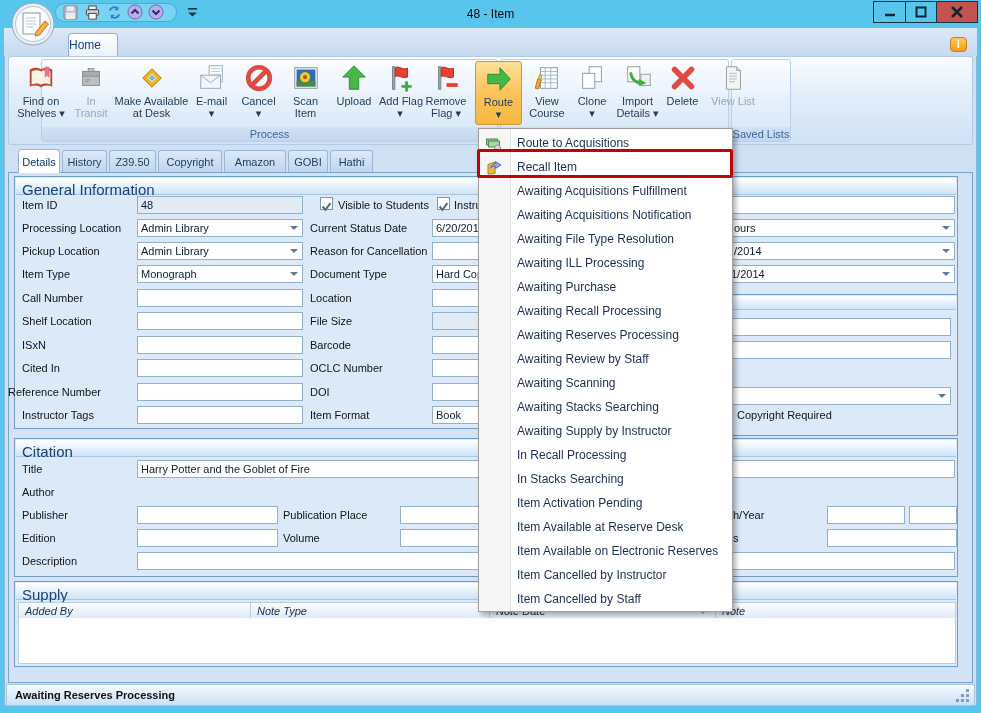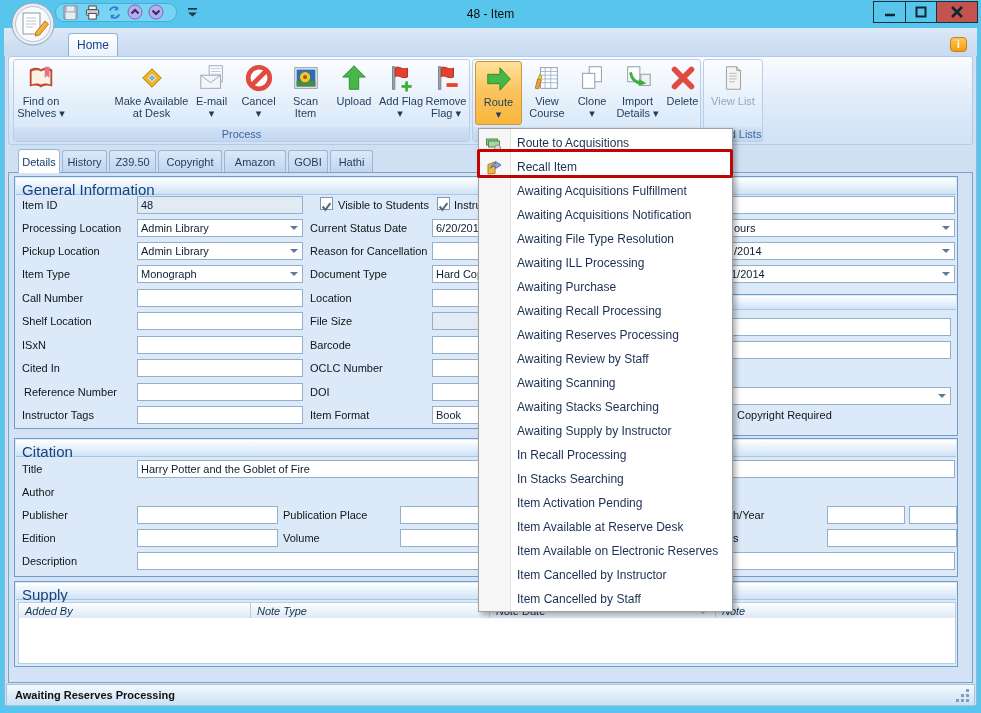--- a/index.html
+++ b/index.html
@@ -14,24 +14,24 @@
   .winbtn.max{left:905px;width:32px;background:#58c6ec;}
   .winbtn.close{left:936px;width:42px;background:#c4524e;}
   
   .content-bg{position:absolute;left:4px;top:28px;width:973px;height:678px;background:#cfe0f3;border:1px solid #8fb7d9;}
   
   .qat-pill{position:absolute;left:55px;top:3px;width:122px;height:19px;background:#79d3f2;border:1px solid #3fb2da;border-radius:9px;}
   .qat-ico{position:absolute;top:4px;width:18px;height:16px;display:flex;align-items:center;justify-content:center;cursor:default;}
   .appbtn{position:absolute;left:11px;top:2px;width:44px;height:44px;z-index:5;}
   
   .tabrow{position:absolute;left:4px;top:28px;width:973px;height:28px;background:linear-gradient(#dcE8f7,#c7daf0);}
-  .hometab{position:absolute;left:68px;top:33px;width:50px;height:23px;background:linear-gradient(#ffffff,#eaf2fb);border:1px solid #96b1cf;border-bottom:none;border-radius:4px 4px 0 0;text-align:center;font-size:12px;color:#15428b;padding-top:4px;}
+  .hometab{position:absolute;left:68px;top:33px;width:50px;height:23px;background:linear-gradient(#ffffff,#eaf2fb);border:1px solid #96b1cf;border-bottom:none;border-radius:4px 4px 0 0;text-align:left;font-size:12px;color:#15428b;padding-top:4px;}
   .helpbadge{position:absolute;left:950px;top:37px;width:17px;height:15px;background:linear-gradient(#ffc95e,#f59b14);border:1px solid #c87f1a;border-radius:4px;color:#fff;font-size:10px;font-weight:bold;text-align:center;line-height:13px;}
   .ribbon{position:absolute;left:8px;top:56px;width:965px;height:89px;background:linear-gradient(#fafcff,#e2edfa 45%,#cfe2f6);border:1px solid #b3cbe6;border-radius:3px;}
-  .rgroup{position:absolute;top:59px;height:83px;border:1px solid #b9cfe8;border-radius:3px;background:linear-gradient(#fbfdff,#e6f0fb 50%,#d4e5f7);}
+  .rgroup{position:absolute;top:59px;height:83px;border:1px solid #b9cfe8;border-radius:3px;background:linear-gradient(#fbfdff,#e6f0fb 50%,#d4e5f7);margin-left:28px;}
   .rglabel{position:absolute;left:0;right:0;bottom:0;height:14px;background:linear-gradient(#d3e2f5,#c2d6ef);border-radius:0 0 3px 3px;text-align:center;font-size:11px;color:#3c66a0;line-height:14px;overflow:hidden;white-space:nowrap;}
   .rbtn{position:absolute;top:61px;height:64px;text-align:center;cursor:default;border-radius:3px;}
   .rbtn .ric{height:34px;padding-top:2px;}
   .rbtn .rlbl{font-size:11px;line-height:12px;color:#1e3c5c;white-space:nowrap;}
   .rbtn.disabled .rlbl{color:#97a8bd;}
   .rbtn.active{background:linear-gradient(#fde29b,#fbc45f 45%,#f8b63d);border:1px solid #d1953a;}
   
   .ftab{position:absolute;height:22px;top:150px;background:linear-gradient(#dce9f8,#bfd5ee);border:1px solid #9ab5d5;border-bottom:none;border-radius:3px 3px 0 0;font-size:11px;color:#1e3c5c;text-align:center;padding-top:5px;}
   .ftab.active{top:149px;height:24px;background:#ffffff;color:#0f3a6e;z-index:3;padding-top:6px;}
   .mainpanel{position:absolute;left:8px;top:172px;width:965px;height:511px;background:#d3e3f5;border:1px solid #7aa3c8;}
@@ -150,20 +150,29 @@
   </div>
 
   <div class="rbtn" style="left:15px;width:52px">
     <div class="ric"><svg width="30" height="30" viewBox="0 0 32 32">
           <path d="M4 7c5-3 10-2 12 0 2-2 7-3 12 0v18c-5-2-10-1-12 1-2-2-7-3-12-1z" fill="#bf4b35"></path>
           <path d="M6 9c4-2 8-1 10 0v14c-2-1-6-2-10 0z" fill="#fdf3e3"></path>
           <path d="M26 9c-4-2-8-1-10 0v14c2-1 6-2 10 0z" fill="#fdf3e3"></path>
           <path d="M20 4h5v12l-2.5-2.5L20 16z" fill="#e5728e"></path>
         </svg></div>
     <div class="rlbl"><span>Find on</span><br><span>Shelves ▾</span></div>
+  </div>
+  <div class="rbtn disabled" style="left:69px;width:44px">
+    <div class="ric"><svg width="30" height="30" viewBox="0 0 32 32">
+          <rect x="7" y="9" width="18" height="15" fill="#bdbdbd" stroke="#8e8e8e"></rect>
+          <rect x="7" y="9" width="18" height="5" fill="#ababab" stroke="#8e8e8e"></rect>
+          <rect x="13" y="6" width="6" height="3" fill="#c6c6c6" stroke="#8e8e8e"></rect>
+          <path d="M10 18h5M10 20h3" stroke="#8e8e8e"></path>
+        </svg></div>
+    <div class="rlbl"><span>In</span><br><span>Transit</span></div>
   </div>
   <div class="rbtn" style="left:114px;width:75px">
     <div class="ric"><svg width="30" height="30" viewBox="0 0 32 32">
           <rect x="9" y="9" width="14" height="14" transform="rotate(45 16 16)" fill="#f5b31c" stroke="#a97a08"></rect>
           <rect x="12" y="12" width="8" height="8" transform="rotate(45 16 16)" fill="#fde9b0" stroke="#d9a92c"></rect>
           <rect x="13.5" y="13.5" width="5" height="5" transform="rotate(45 16 16)" fill="#7ab3e0"></rect>
         </svg></div>
     <div class="rlbl"><span>Make Available</span><br><span>at Desk</span></div>
   </div>
   <div class="rbtn" style="left:190px;width:43px">
@@ -312,21 +321,21 @@
   <div class="lbl" style="left:22px;top:339px">ISxN</div>
   <div class="fld" style="left:137px;top:336px;width:166px"></div>
   <div class="lbl" style="left:310px;top:339px">Barcode</div>
   <div class="fld" style="left:432px;top:336px;width:210px"></div>
 
   <div class="lbl" style="left:22px;top:362px">Cited In</div>
   <div class="fld" style="left:137px;top:359px;width:166px"></div>
   <div class="lbl" style="left:310px;top:362px">OCLC Number</div>
   <div class="fld" style="left:432px;top:359px;width:210px"></div>
 
-  <div class="lbl" style="left:24px;top:386px">Reference Number</div>
+  <div class="lbl" style="left:8px;top:386px">Reference Number</div>
   <div class="fld" style="left:137px;top:383px;width:166px"></div>
   <div class="lbl" style="left:310px;top:386px">DOI</div>
   <div class="fld" style="left:432px;top:383px;width:210px"></div>
 
   <div class="lbl" style="left:22px;top:409px">Instructor Tags</div>
   <div class="fld" style="left:137px;top:406px;width:166px"></div>
   <div class="lbl" style="left:310px;top:409px">Item Format</div>
   <div class="fld" style="left:432px;top:406px;width:210px"><span>Book</span></div>
 
   <div class="fld" style="left:640px;top:196px;width:315px"></div>

